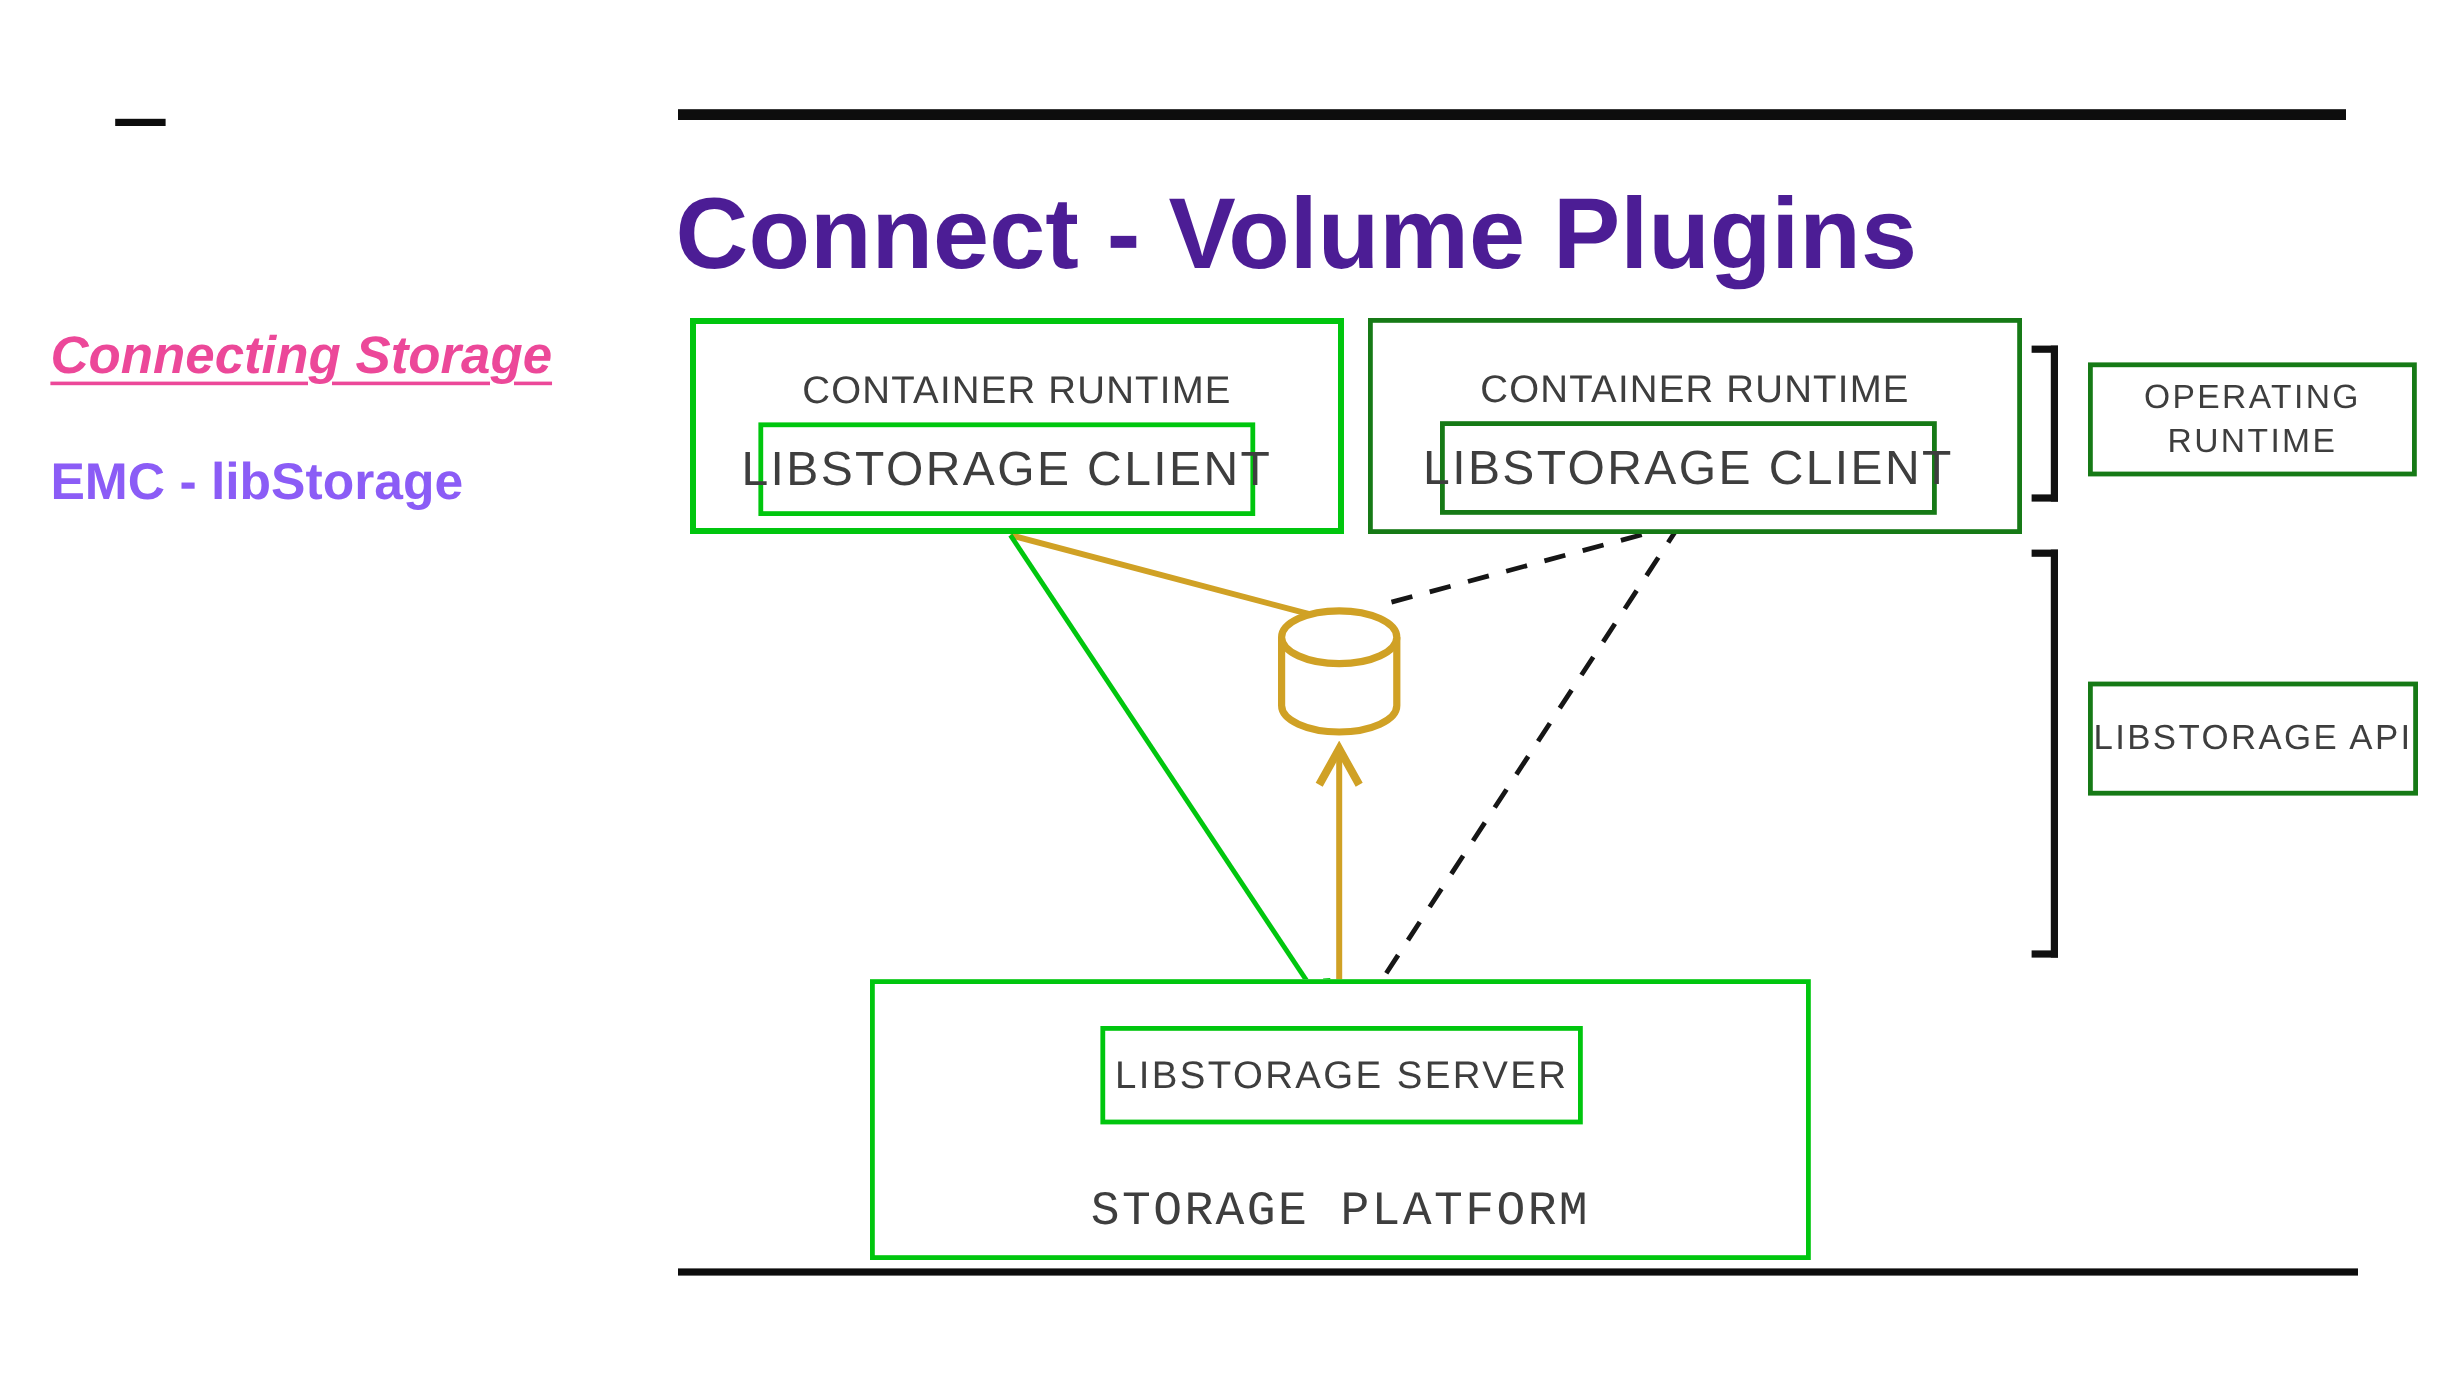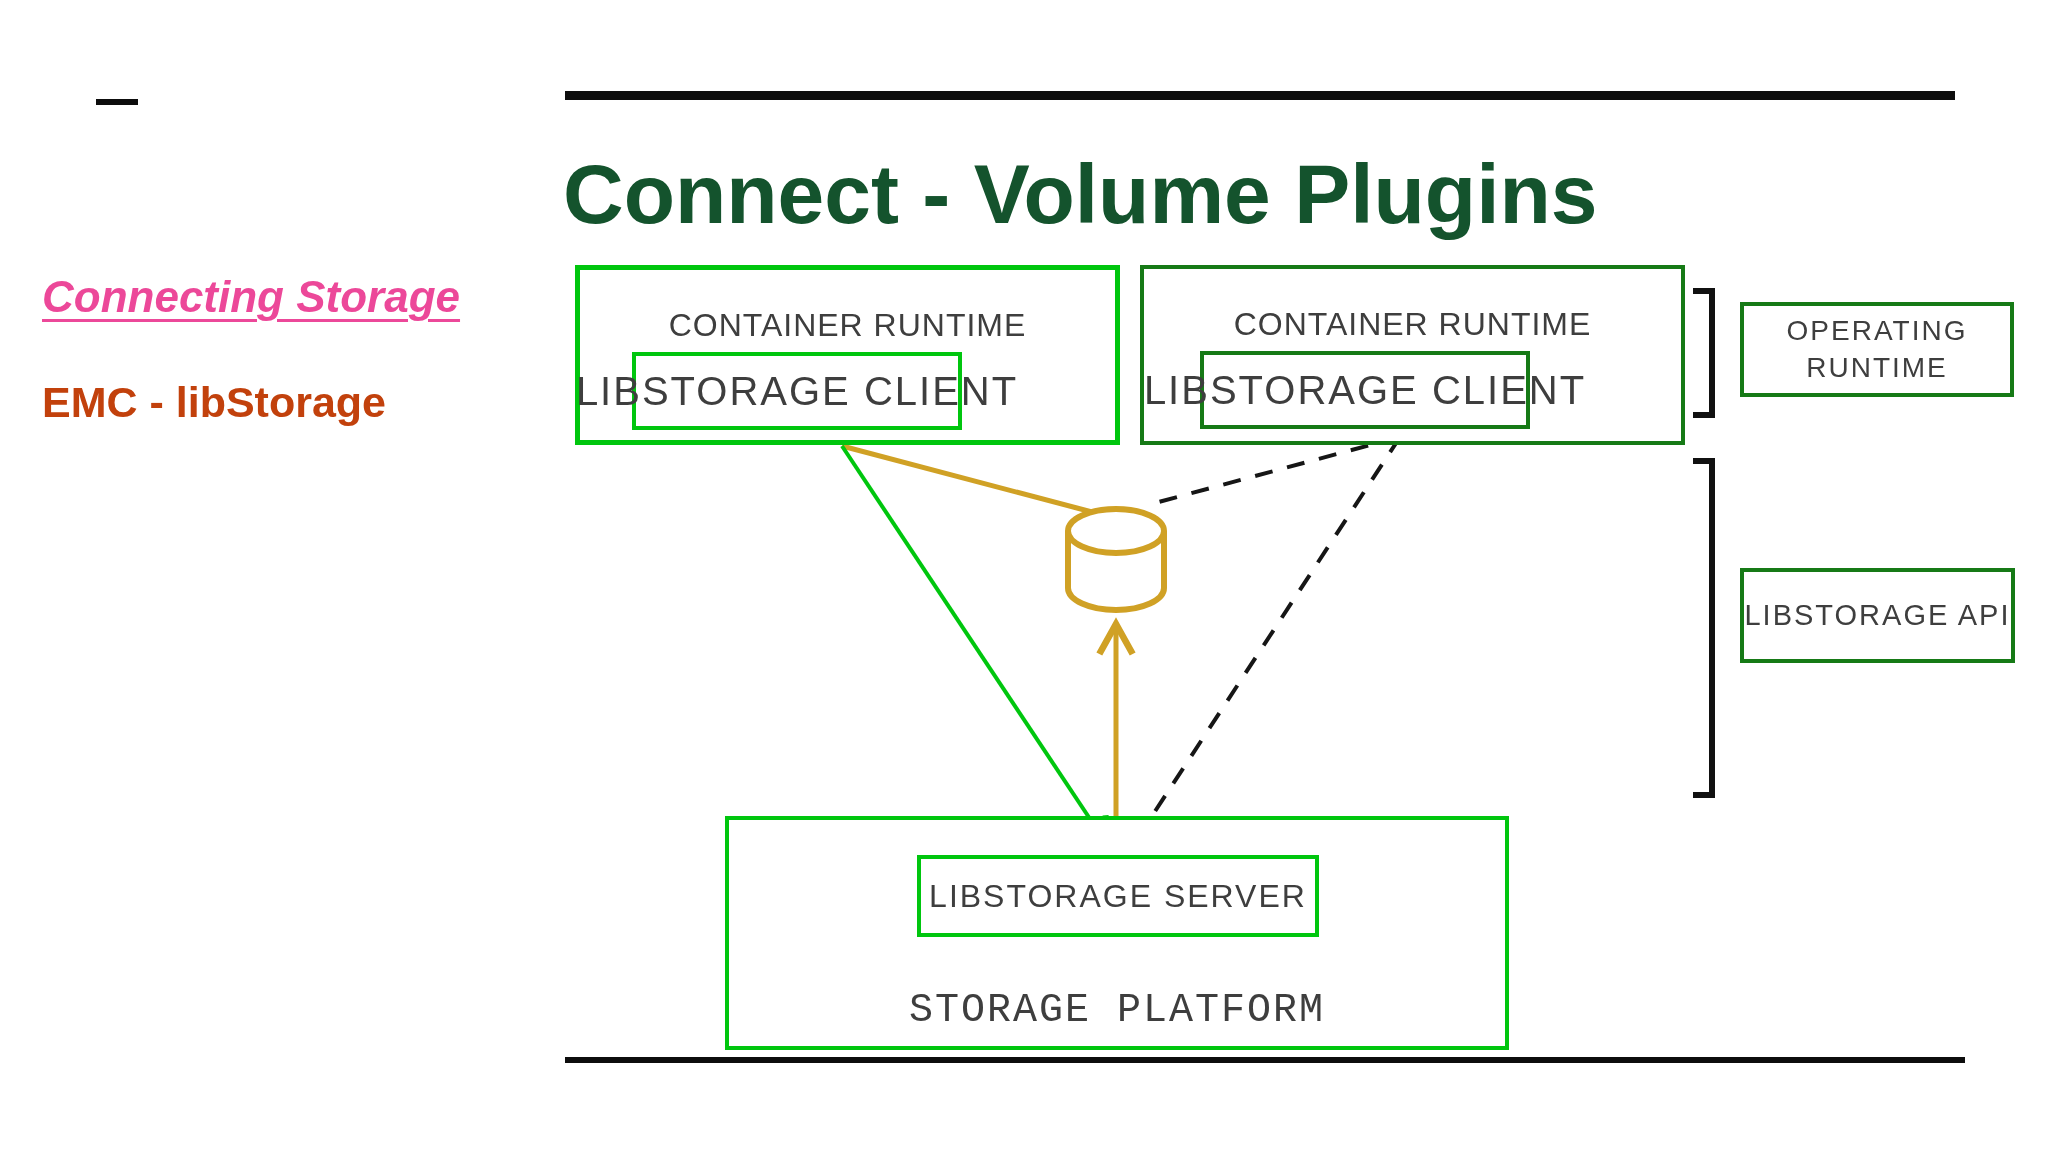--- a/index.html
+++ b/index.html
@@ -7,33 +7,33 @@
     position:relative;width:2048px;height:1152px;background:#ffffff;overflow:hidden;
     font-family:"Liberation Sans", sans-serif;
   }
   .abs{position:absolute;}
   
   .dash-topleft{left:96px;top:99px;width:42px;height:6px;background:var(--line-black);}
   
   .top-rule{left:565px;top:91px;width:1390px;height:9px;background:var(--line-black);}
   .bottom-rule{left:565px;top:1057px;width:1400px;height:6px;background:var(--line-black);}
   
-  .title{left:563px;top:148px;font-size:84px;font-weight:bold;color:#14532d;line-height:1.1;white-space:nowrap;letter-spacing:0px;}
+  .title{left:563px;top:148px;font-size:84px;font-weight:bold;color:#4c1d95;line-height:1.1;white-space:nowrap;letter-spacing:0px;}
   
   .sb-heading{left:42px;top:272px;font-size:44px;font-weight:bold;font-style:italic;color:#ec4899;
     text-decoration:underline;text-decoration-thickness:3px;text-underline-offset:7px;white-space:nowrap;}
-  .sb-sub{left:42px;top:378px;font-size:43px;font-weight:bold;color:#c2410c;white-space:nowrap;}
+  .sb-sub{left:42px;top:378px;font-size:43px;font-weight:bold;color:#8b5cf6;white-space:nowrap;}
   
   .dbox{box-sizing:border-box;background:#fff;}
   .lbl{color:var(--label-gray);letter-spacing:2px;white-space:nowrap;}
   
   .box-left{left:575px;top:265px;width:545px;height:180px;border:5px solid var(--bright-green);}
   .box-right{left:1140px;top:265px;width:545px;height:180px;border:4px solid var(--dark-green);}
   .runtime-label{display:block;margin-top:37px;text-align:center;font-size:32px;letter-spacing:1px;}
-  .client-box{position:absolute;box-sizing:border-box;width:330px;height:78px;
+  .client-box{position:absolute;box-sizing:border-box;width:414px;height:78px;
     display:flex;align-items:center;justify-content:center;font-size:40px;background:#fff;}
   .client-left{left:52px;top:82px;border:4px solid var(--bright-green);}
   .client-right{left:56px;top:82px;border:4px solid var(--dark-green);}
   
   .bracket{box-sizing:border-box;width:22px;border-top:6px solid #111;border-right:6px solid #111;border-bottom:6px solid #111;background:transparent;}
   .bracket-os{left:1693px;top:288px;height:130px;}
   .bracket-api{left:1693px;top:458px;height:340px;}
   
   .side-box{box-sizing:border-box;border:4px solid var(--dark-green);display:flex;align-items:center;justify-content:center;text-align:center;background:#fff;}
   .os-box{left:1740px;top:302px;width:274px;height:95px;font-size:28px;line-height:1.3;letter-spacing:1.5px;}

